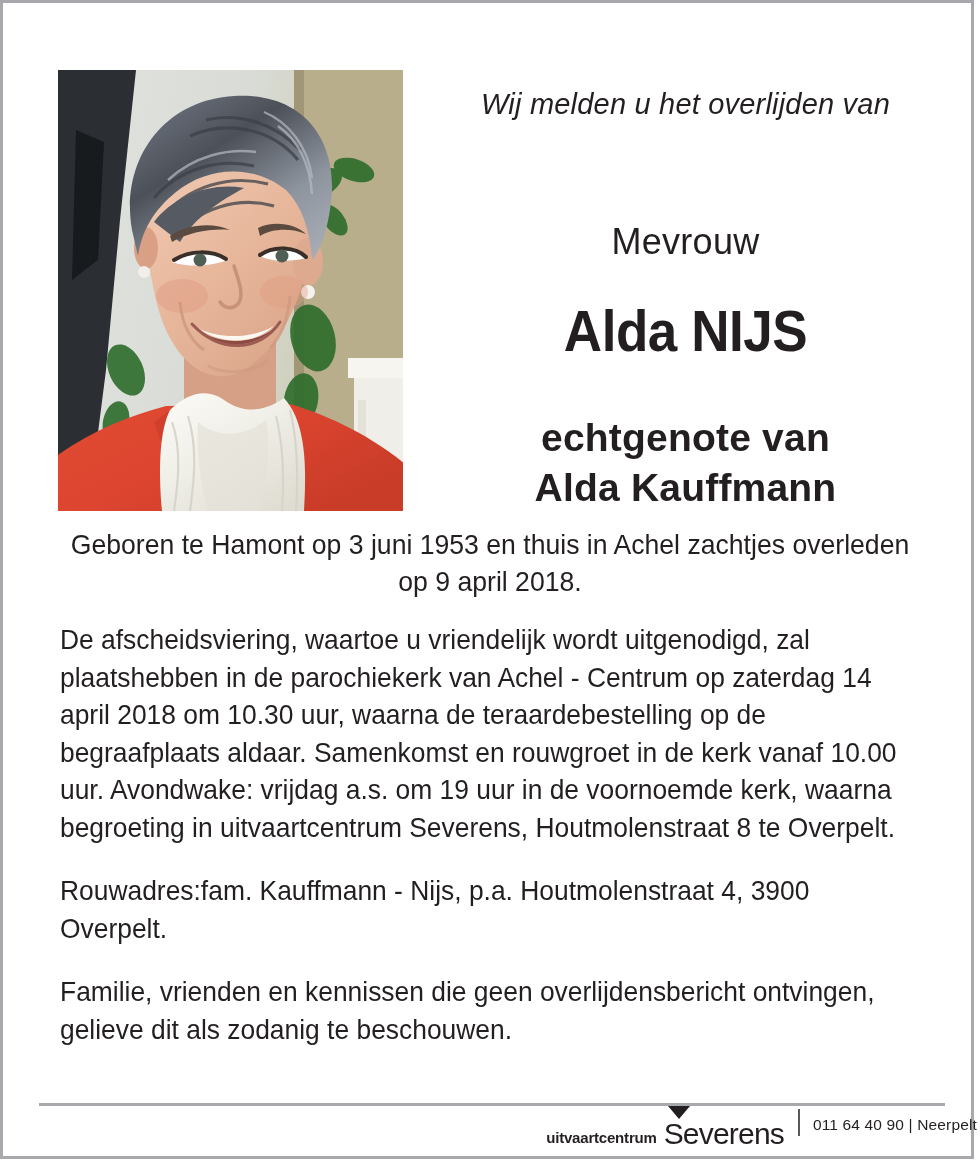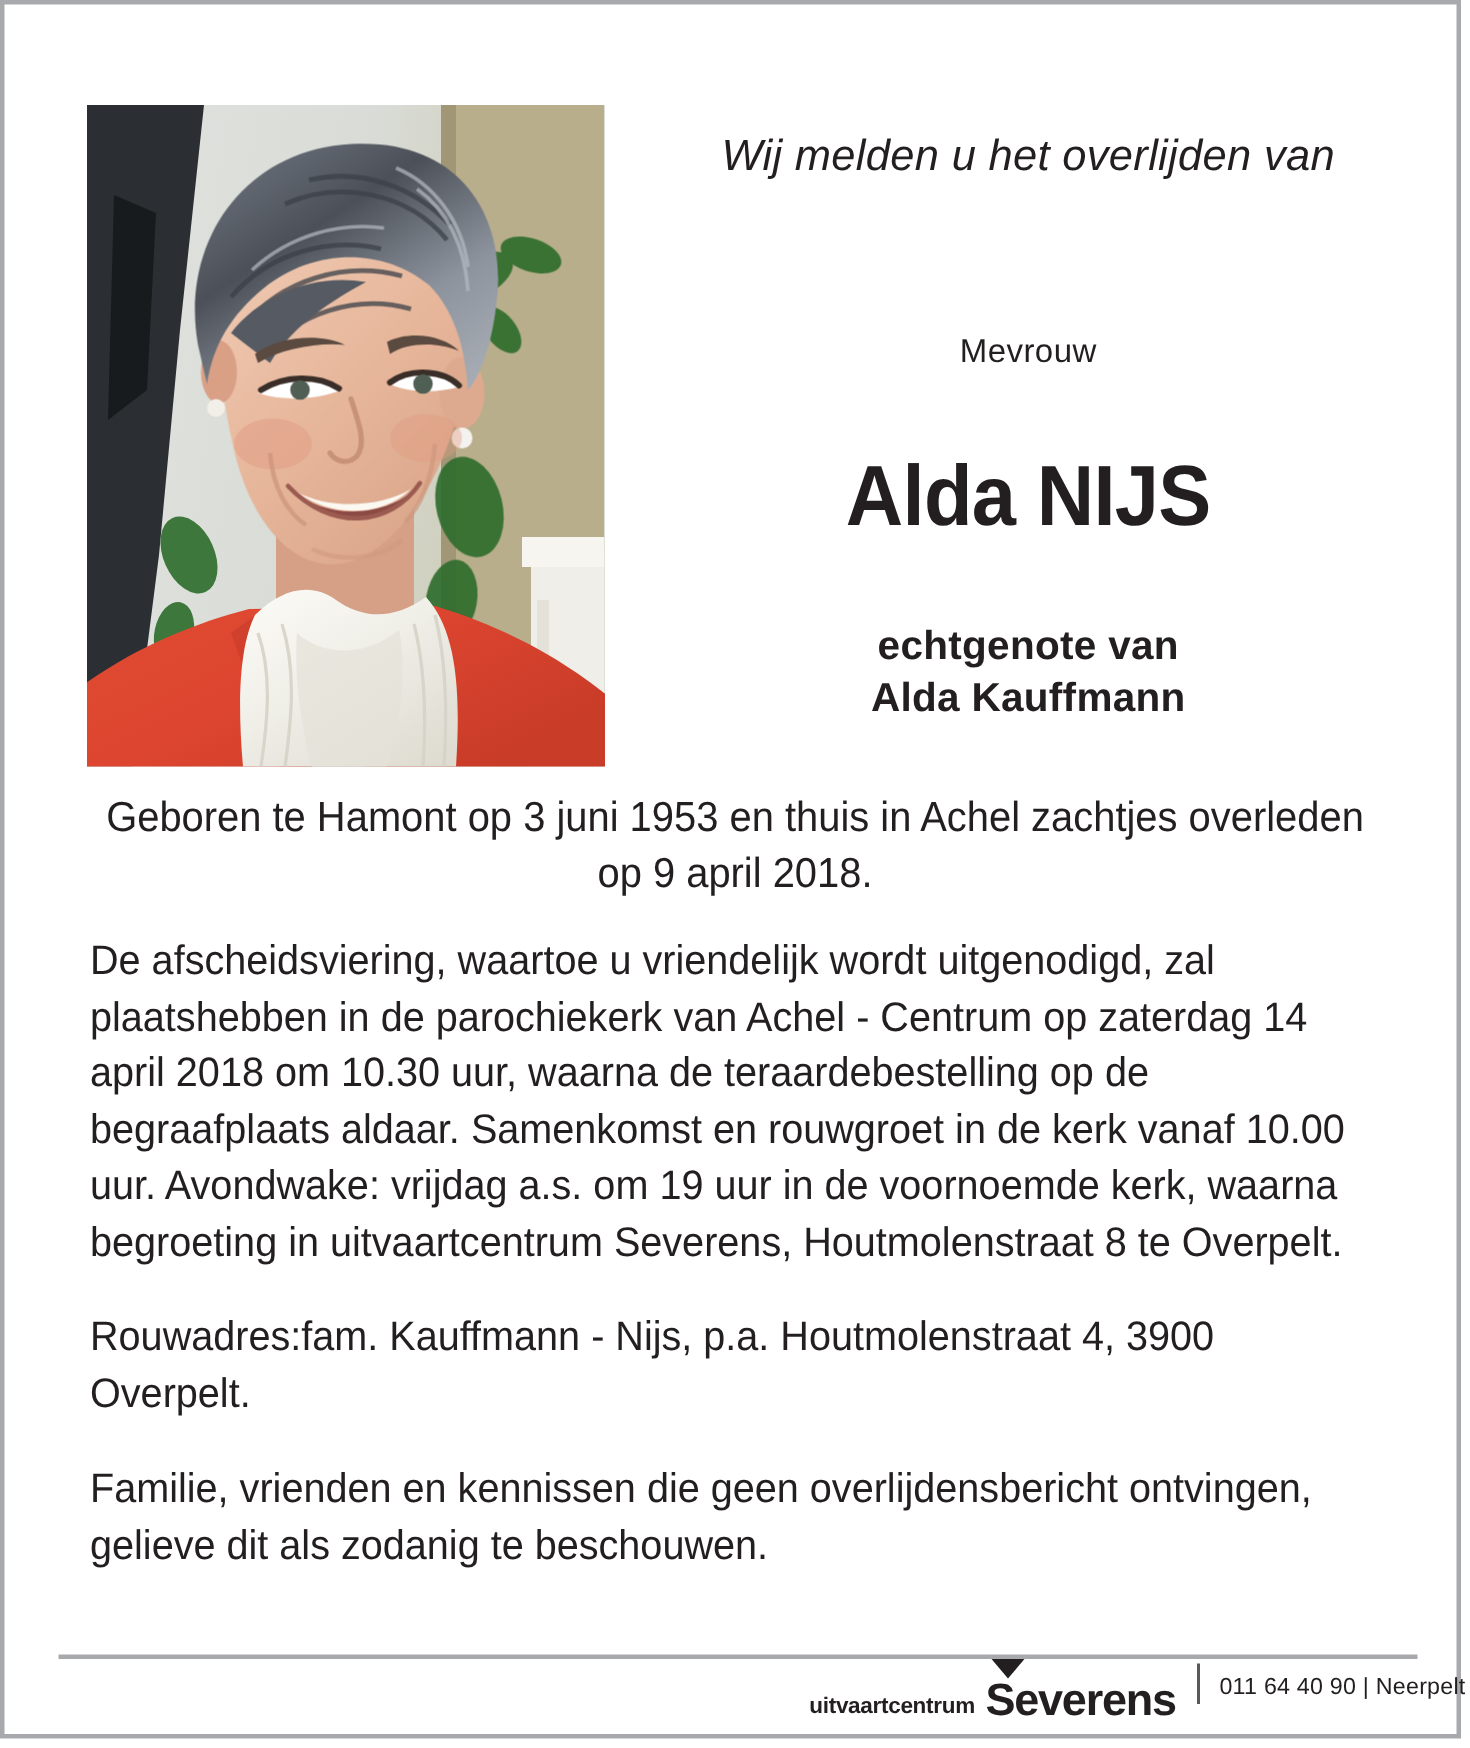--- a/index.html
+++ b/index.html
@@ -59,21 +59,21 @@
     letter-spacing: 0.2px;
     color: #231f20;
   }
 
   .salutation {
     position: absolute;
     left: 410px;
     top: 218px;
     width: 545px;
     text-align: center;
-    font-size: 22px;
+    font-size: 36px;
     font-weight: 300;
     letter-spacing: 0.3px;
     color: #231f20;
   }
 
   .deceased-name {
     position: absolute;
     left: 410px;
     top: 295px;
     width: 545px;
@@ -85,21 +85,21 @@
     color: #231f20;
     white-space: nowrap;
   }
 
   .spouse {
     position: absolute;
     left: 410px;
     top: 410px;
     width: 545px;
     text-align: center;
-    font-size: 27px;
+    font-size: 39px;
     font-weight: 700;
     line-height: 1.28;
     letter-spacing: 0.2px;
     color: #231f20;
   }
 
   
   .born-died {
     position: absolute;
     left: 40px;
@@ -175,21 +175,21 @@
     left: 4px;
     top: -13px;
     width: 0;
     height: 0;
     border-left: 11px solid transparent;
     border-right: 11px solid transparent;
     border-top: 13px solid #231f20;
   }
   .brand-name {
     font-size: 30px;
-    font-weight: 700;
+    font-weight: 400;
     letter-spacing: -0.8px;
     color: #231f20;
     line-height: 1;
   }
 
   .contact {
     margin-left: 14px;
     padding-left: 13px;
     border-left: 2px solid #58595b;
     font-size: 15.5px;

